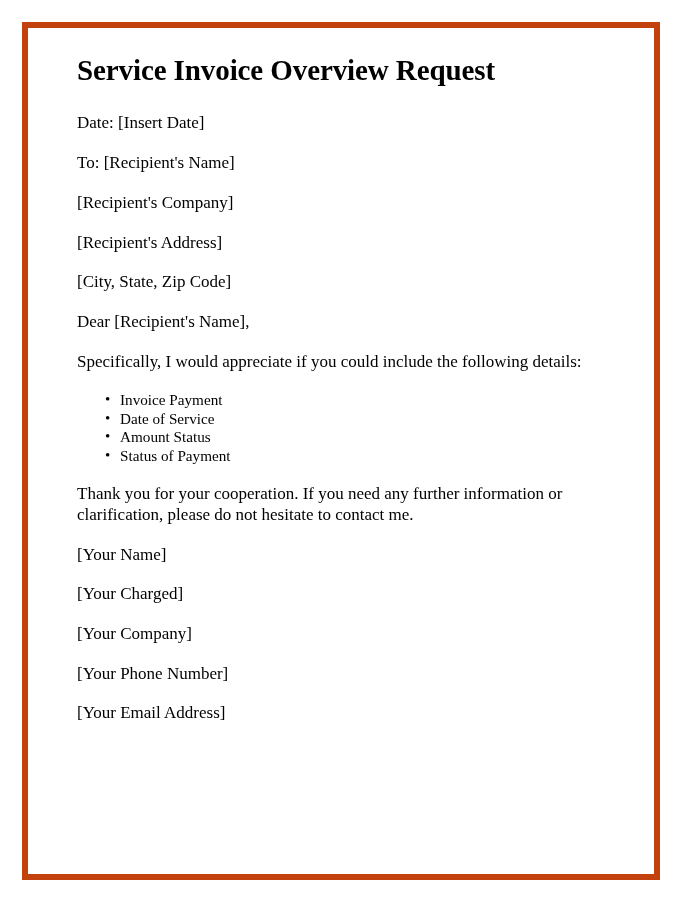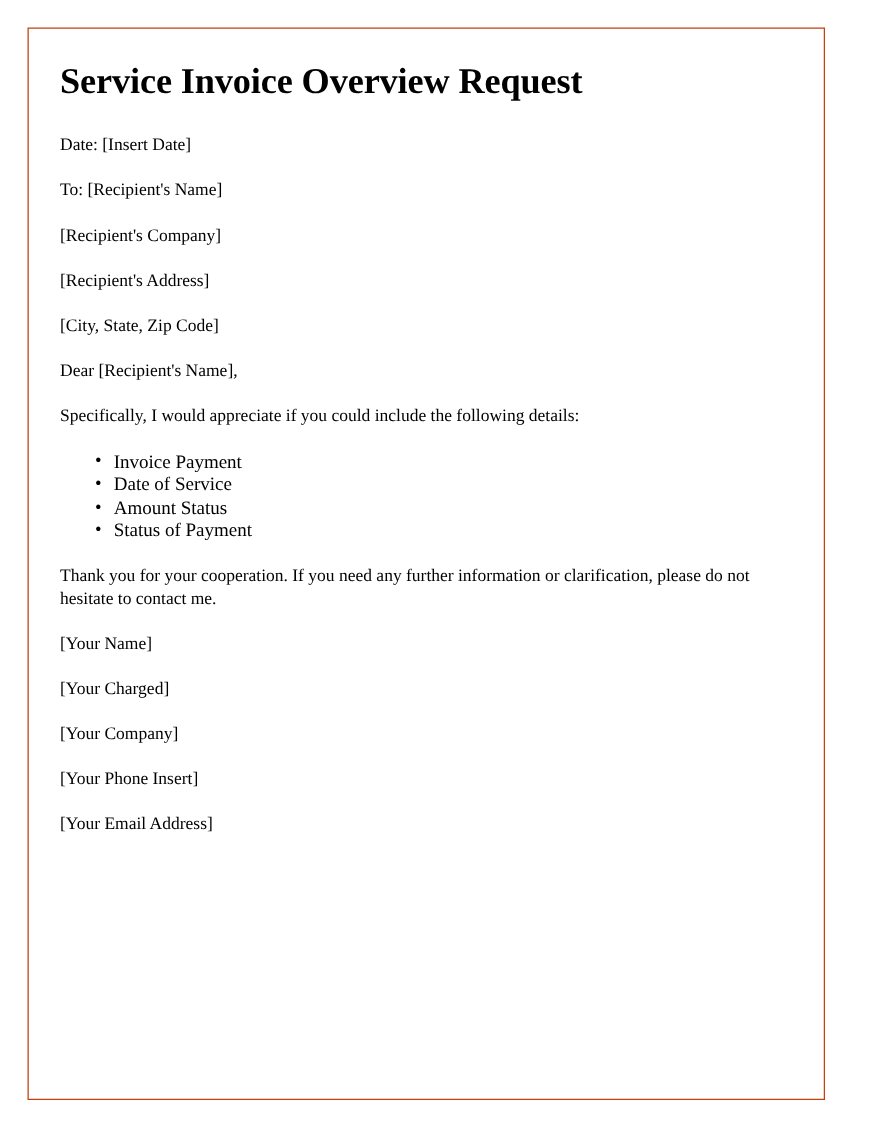--- a/index.html
+++ b/index.html
@@ -13,36 +13,37 @@
     overflow: hidden;
     font-family: "Liberation Serif", "DejaVu Serif", serif;
     color: #000000;
   }
   .page {
     position: absolute;
     left: 22px;
     top: 22px;
     width: 638px;
     height: 858px;
-    border: 1px solid #c2410c;
+    border: 6px solid #c2410c;
     box-sizing: border-box;
     background: #ffffff;
+    padding-left: 24px;
   }
   .page-inner {
     padding: 26px 46px 0 25px;
   }
   .doc-title {
     font-size: 29px;
     font-weight: bold;
     line-height: 1.15;
     margin: 0 0 26px 0;
     letter-spacing: -0.1px;
   }
   .para {
-    font-size: 14px;
+    font-size: 17px;
     line-height: 1.22;
     margin: 0 0 19px 0;
   }
   .para.body-block {
     max-width: 567px;
   }
   .bullet-list {
     list-style: none;
     margin: 0 0 19px 0;
     padding: 0 0 0 28px;
@@ -94,18 +95,18 @@
 
     <p class="para body-block">Thank you for your cooperation. If you need any further information or clarification, please do not hesitate to contact me.</p>
 
 
     <p class="para">[Your Name]</p>
 
     <p class="para">[Your Charged]</p>
 
     <p class="para">[Your Company]</p>
 
-    <p class="para">[Your Phone Insert]</p>
+    <p class="para">[Your Phone Number]</p>
 
     <p class="para">[Your Email Address]</p>
 
   </div>
 </div>
 
 </body></html>

